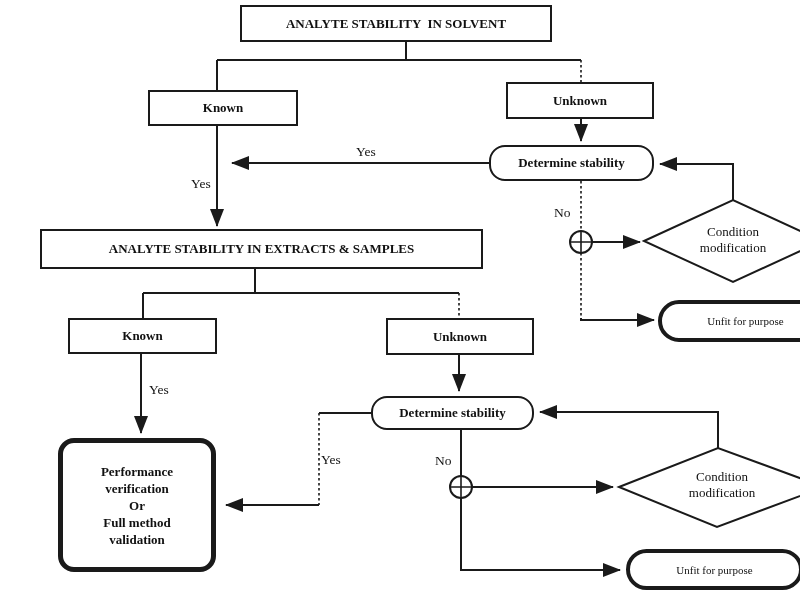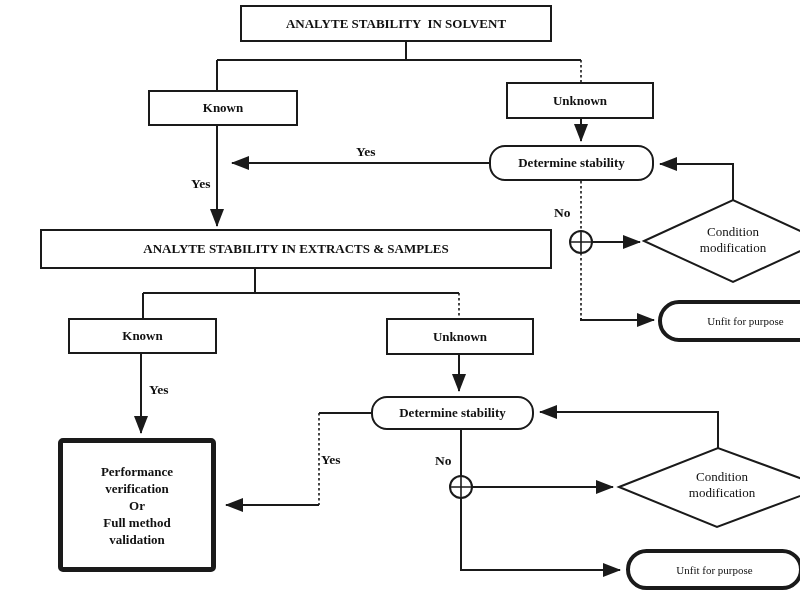--- a/index.html
+++ b/index.html
@@ -9,27 +9,27 @@
   }
   #wires{position:absolute;left:0;top:0;z-index:1;}
   .node{
     position:absolute;z-index:2;background:#fff;border:2px solid #1a1a1a;
     display:flex;align-items:center;justify-content:center;text-align:center;
     box-sizing:border-box;font-size:13px;font-weight:bold;line-height:16px;
     white-space:pre-wrap;
   }
   .rounded{border-radius:16px;}
   .stadium{border-radius:24px;border-width:4px;font-weight:normal;font-size:11px;}
-  .terminal{border-radius:5px;border-width:5px;white-space:pre-line;line-height:17px;}
+  .terminal{border-radius:16px;border-width:5px;white-space:pre-line;line-height:17px;}
   .dlabel{
     position:absolute;z-index:3;text-align:center;font-size:13px;font-weight:normal;
     line-height:16px;
   }
   .elabel{
-    position:absolute;z-index:3;font-size:13.5px;font-weight:bold;
+    position:absolute;z-index:3;font-size:13.5px;font-weight:normal;
   }
 </style>
 </head>
 <body>
 
 <div id="canvas">
 
   <svg id="wires" width="800" height="592" viewBox="0 0 800 592">
     <defs>
       <marker id="arr" markerWidth="9" markerHeight="7" refX="8.5" refY="3.5" orient="auto">
@@ -84,21 +84,21 @@
   <div class="node" style="left:204px;top:5px;width:312px;height:37px;">ANALYTE STABILITY  IN SOLVENT</div>
 
   <div class="node" style="left:112px;top:90px;width:150px;height:36px;">Known</div>
 
   <div class="node" style="left:470px;top:82px;width:148px;height:37px;">Unknown</div>
 
   <div class="node rounded" style="left:453px;top:145px;width:165px;height:36px;">Determine stability</div>
 
   <div class="node stadium" style="left:622px;top:300px;width:175px;height:42px;">Unfit for purpose</div>
 
-  <div class="node" style="left:4px;top:229px;width:512px;height:40px;">ANALYTE STABILITY IN EXTRACTS &amp; SAMPLES</div>
+  <div class="node" style="left:4px;top:229px;width:443px;height:40px;">ANALYTE STABILITY IN EXTRACTS &amp; SAMPLES</div>
 
   <div class="node" style="left:32px;top:318px;width:149px;height:36px;">Known</div>
 
   <div class="node" style="left:350px;top:318px;width:148px;height:37px;">Unknown</div>
 
   <div class="node rounded" style="left:335px;top:396px;width:163px;height:34px;">Determine stability</div>
 
   <div class="node terminal" style="left:22px;top:438px;width:158px;height:134px;">Performance
 verification
 Or

